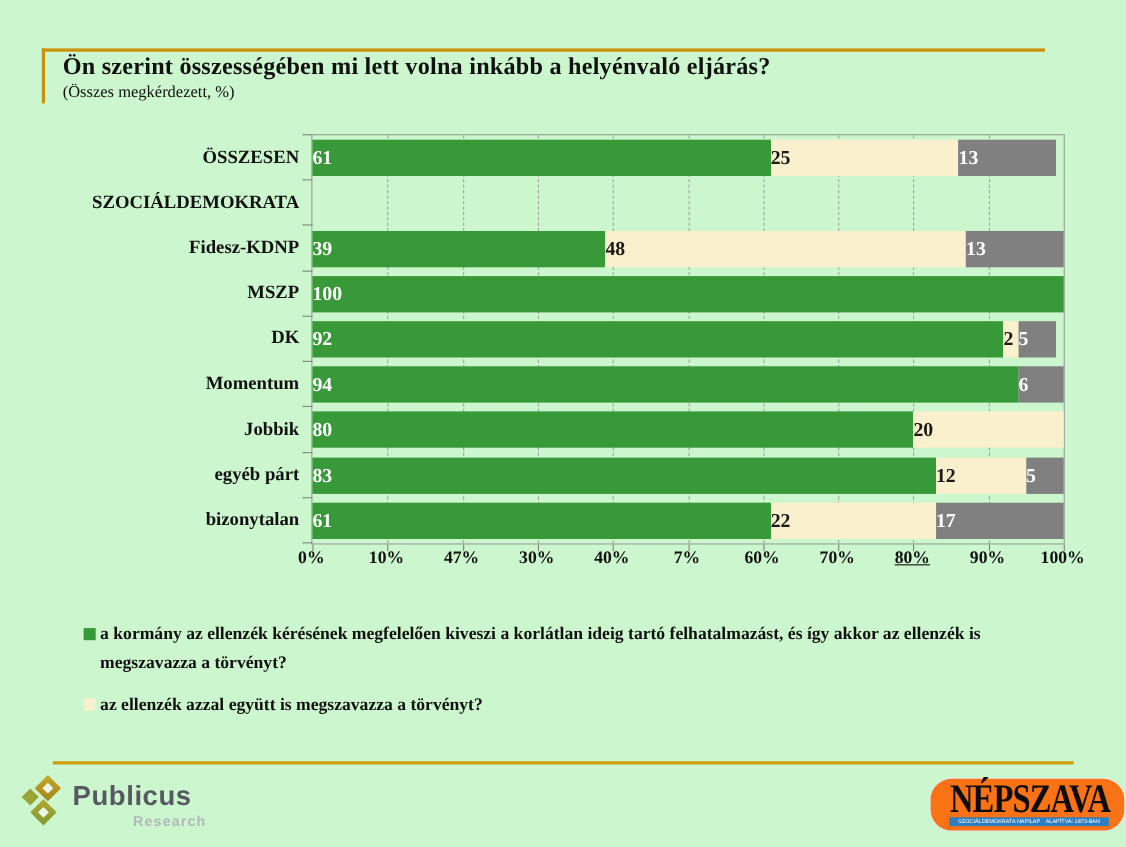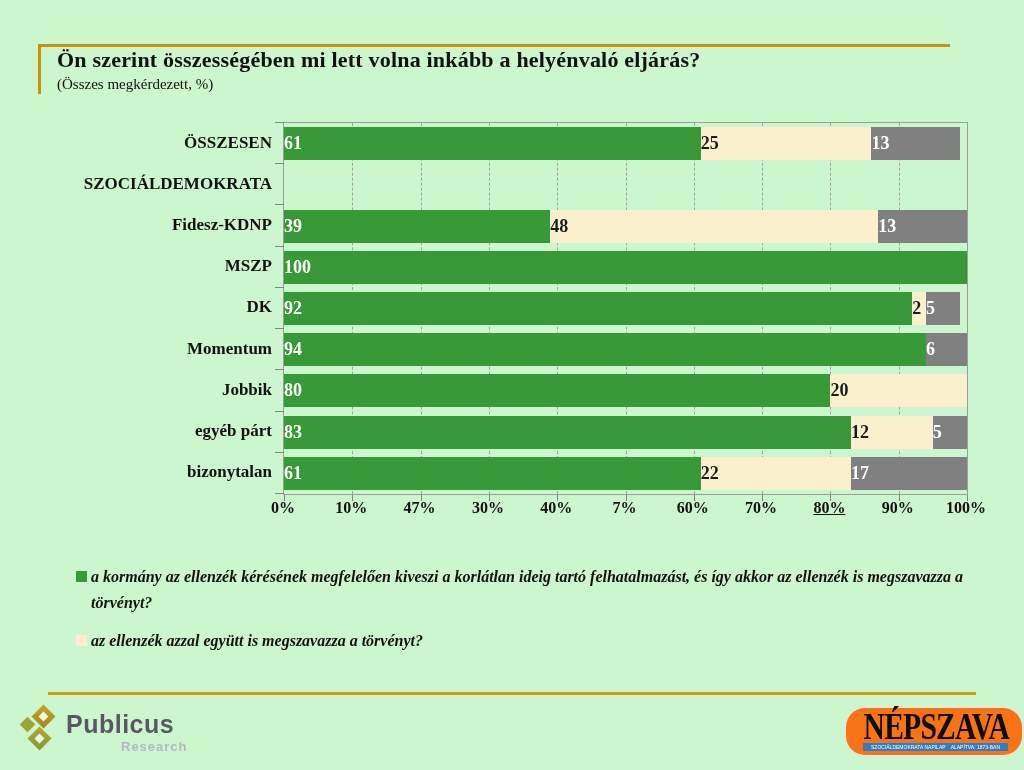--- a/index.html
+++ b/index.html
@@ -26,21 +26,21 @@
   .ytick{position:absolute;left:-9px;width:9px;height:1px;background:#7d857d;}
   .xtick{position:absolute;bottom:-7px;width:1px;height:6px;background:#7d857d;}
   .bar-row{position:relative;z-index:2;height:calc(100%/9);display:flex;align-items:center;}
   .seg{height:33px;display:flex;align-items:center;justify-content:flex-start;position:relative;}
   .seg-label{font-weight:bold;font-size:18px;white-space:nowrap;z-index:3;}
   .seg-2 .seg-label{font-size:18px;}
   .xaxis{left:283px;top:499px;width:683px;height:22px;}
   .xlabel{position:absolute;transform:translateX(-50%);font-weight:bold;font-size:16px;white-space:nowrap;}
 
   
-  .legend{left:76px;top:564px;width:896px;font-style:italic;}
+  .legend{left:76px;top:564px;width:896px;}
   .legend-item{position:relative;padding-left:15px;font-weight:bold;font-size:16px;line-height:26px;margin-bottom:12px;}
   .legend-swatch{position:absolute;left:0;top:7px;width:11px;height:11px;}
 
   
   .footer-rule{left:48px;top:692px;width:928px;height:3px;background:#cf9e10;}
   .publicus{left:18px;top:706px;width:230px;height:58px;}
   .diamond{position:absolute;transform:rotate(45deg);}
   .d1{left:4px;top:13px;width:11px;height:11px;background:#9aa437;}
   .d2{left:17px;top:2px;width:17px;height:17px;background:linear-gradient(135deg,#c9a62b,#a0861e);}
   .d3{left:13px;top:24px;width:17px;height:17px;background:linear-gradient(135deg,#b3a52f,#7f9c35);}

